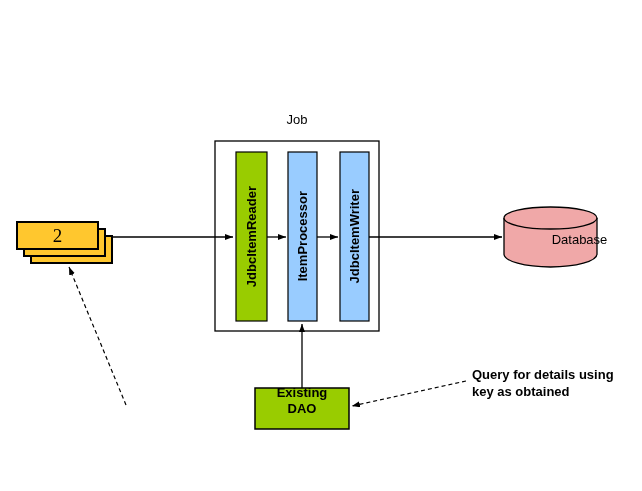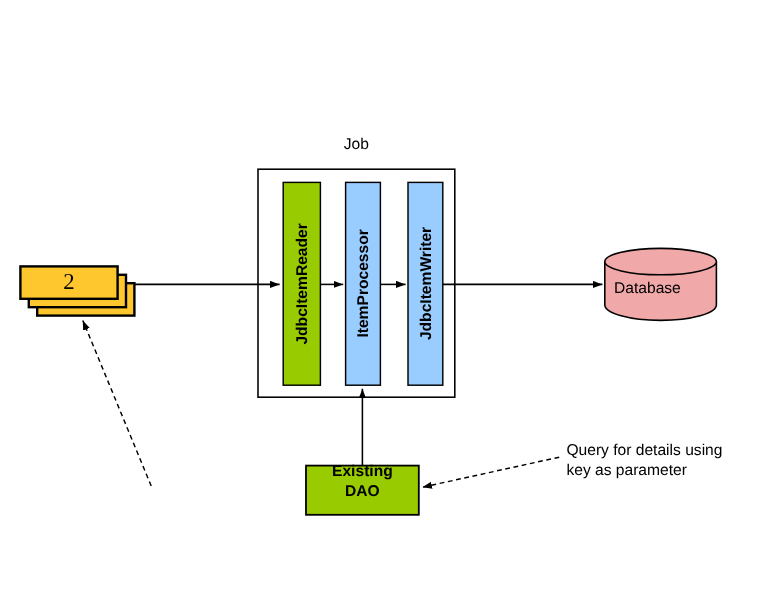--- a/index.html
+++ b/index.html
@@ -30,31 +30,31 @@
   }
   .wrap-reader    { left: 236px; top: 152px; width: 31px; height: 169px; }
   .wrap-processor { left: 288px; top: 152px; width: 29px; height: 169px; }
   .wrap-writer    { left: 340px; top: 152px; width: 29px; height: 169px; }
   .lbl-card {
     left: 17px; top: 222px; width: 81px; height: 27px;
     display: flex; align-items: center; justify-content: center;
     font-family: "Liberation Serif", serif; font-size: 19px;
   }
   .lbl-database {
-    left: 484px; top: 232px; width: 111px;
+    left: 524px; top: 232px; width: 111px;
     text-align: center; font-size: 13px;
   }
   .lbl-dao {
     left: 255px; top: 388px; width: 94px; height: 26px;
     display: flex; flex-direction: column; align-items: center; justify-content: center;
     font-size: 13px; font-weight: bold; line-height: 16px; text-align: center;
   }
   .note { font-size: 13px; line-height: 17px; }
   .note-keys  { left: 10px;  top: 411px; white-space: nowrap; }
-  .note-query { left: 472px; top: 366px; }
+  .note-query { left: 472px; top: 366px; font-weight: bold; }
 </style>
 </head>
 <body>
 
 <div class="canvas">
 
   <svg width="642" height="491" viewBox="0 0 642 491">
     <defs>
       <marker id="arrow" markerWidth="9" markerHeight="7" refX="8" refY="3" orient="auto" markerUnits="userSpaceOnUse">
         <path d="M0,0 L8,3 L0,6 Z" fill="#000000"></path>
@@ -111,16 +111,16 @@
   <div class="lbl lbl-database">Database</div>
 
   <div class="lbl lbl-dao">
     <span>Existing</span>
     <span>DAO</span>
   </div>
 
 
   <div class="lbl note note-query">
     <div>Query for details using</div>
-    <div>key as parameter</div>
+    <div>key as obtained</div>
   </div>
 
 </div>
 
 </body></html>

